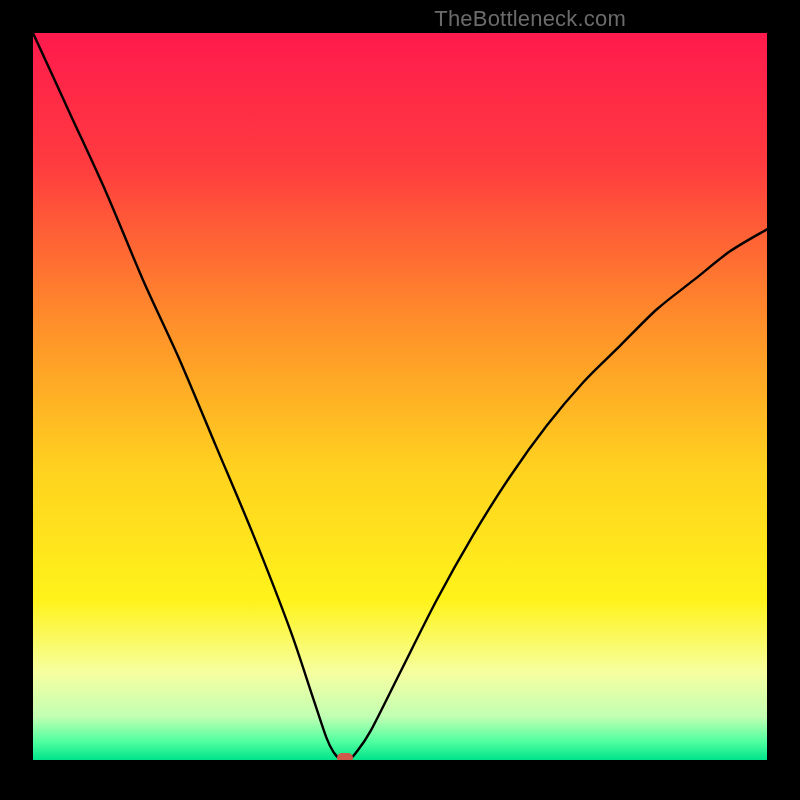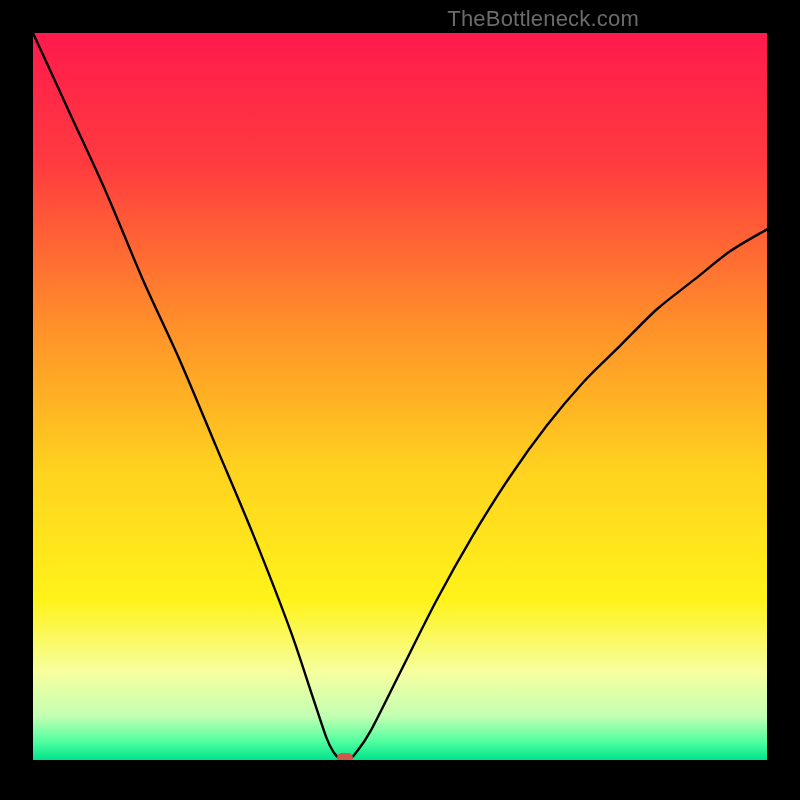--- a/index.html
+++ b/index.html
@@ -9,21 +9,20 @@
     height: 800px;
     overflow: hidden;
     background: #000;
     font-family: Arial, Helvetica, sans-serif;
   }
   .frame {
     position: relative;
     width: 656px;
     height: 800px;
     background: #000;
-    padding-left: 13px;
   }
   .plot-area {
     position: absolute;
     left: 33px;
     top: 33px;
     width: 734px;
     height: 727px;
     overflow: hidden;
   }
   .gradient-bg {

